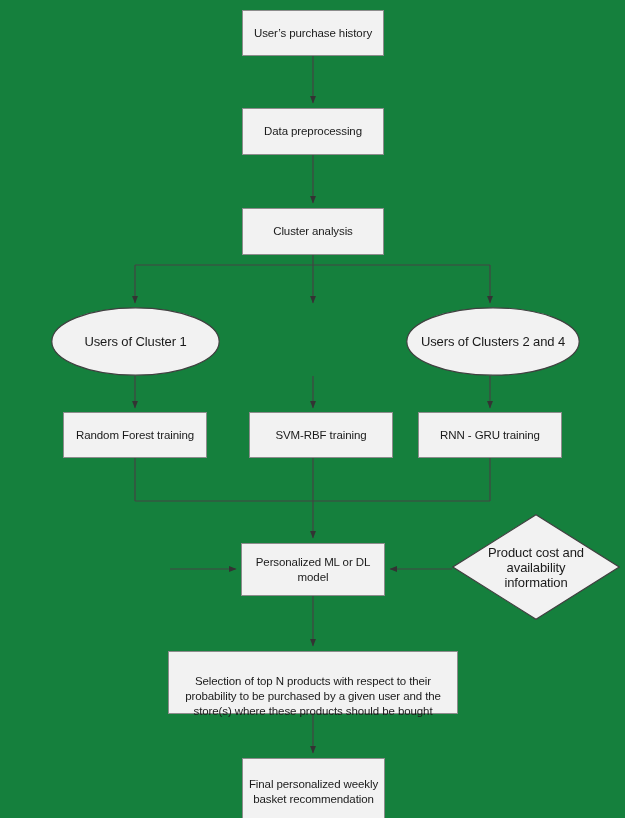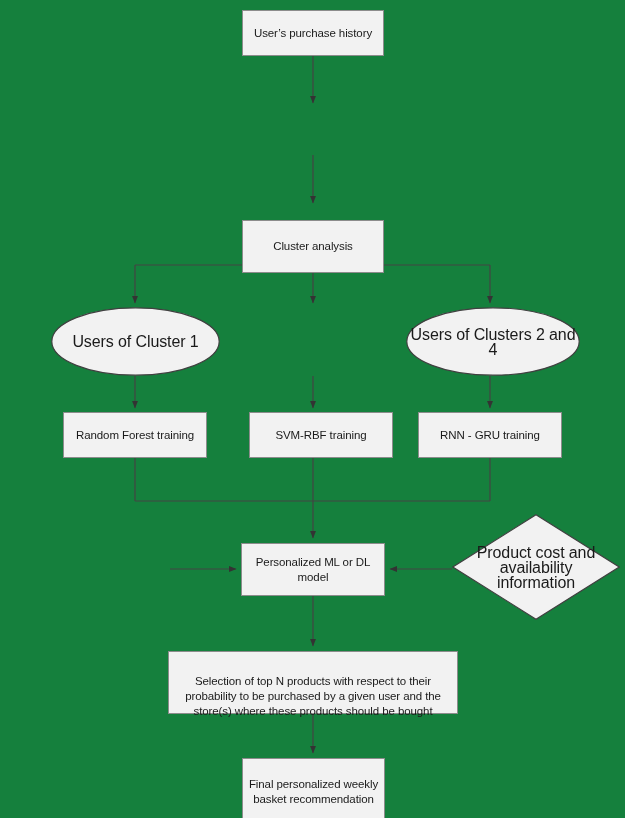--- a/index.html
+++ b/index.html
@@ -53,21 +53,21 @@
   .ellipse-label, .diamond-label {
     position: absolute;
     left: 0;
     top: 0;
     width: 100%;
     height: 100%;
     display: flex;
     align-items: center;
     justify-content: center;
     text-align: center;
-    font-size: 16px;
+    font-size: 13px;
     line-height: 15px;
     color: #1a1a1a;
     letter-spacing: -0.1px;
   }
   .diamond-wrap {
     position: absolute;
   }
   .diamond-wrap svg {
     position: absolute;
     left: 0;
@@ -112,22 +112,25 @@
       <line x1="313" y1="596" x2="313" y2="646" marker-end="url(#arrow)"></line>
 
       <line x1="313" y1="714" x2="313" y2="753" marker-end="url(#arrow)"></line>
     </g>
   </svg>
 
   <div class="node box" style="left:242px; top:10px; width:142px; height:46px;">
     <span class="box-label">User’s purchase history</span>
   </div>
 
+  <div class="node box" style="left:242px; top:108px; width:142px; height:47px;">
+    <span class="box-label">Data preprocessing</span>
+  </div>
 
-  <div class="node box" style="left:242px; top:220px; width:142px; height:53px;">
+  <div class="node box" style="left:242px; top:208px; width:142px; height:47px;">
     <span class="box-label">Cluster analysis</span>
   </div>
 
   <div class="ellipse-wrap" style="left:51px; top:307px; width:169px; height:69px;">
     <svg width="169" height="69" viewBox="0 0 169 69">
       <ellipse cx="84.5" cy="34.5" rx="83.7" ry="33.7" fill="#f2f2f2" stroke="#404040" stroke-width="1.2"></ellipse>
     </svg>
     <div class="ellipse-label">Users of Cluster 1</div>
   </div>
 

